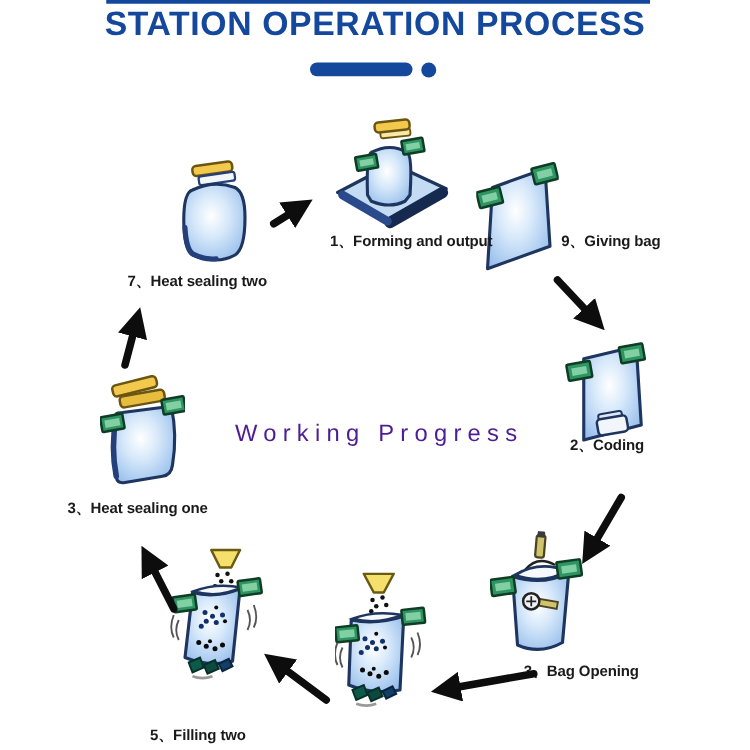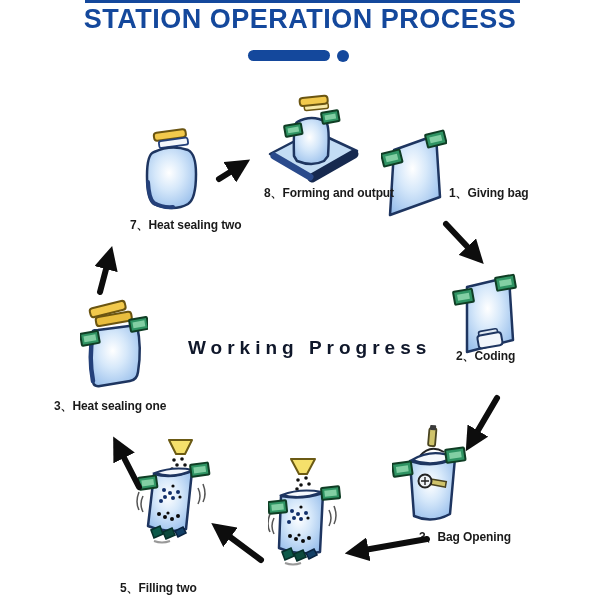--- a/index.html
+++ b/index.html
@@ -5,28 +5,28 @@
   html,body{margin:0;padding:0;background:#fff;}
   #canvas{position:relative;width:528px;height:600px;background:#ffffff;overflow:hidden;
           font-family:"Liberation Sans",sans-serif;}
   .top-bar{position:absolute;left:85px;top:0;width:435px;height:3px;background:#14489c;}
   .title{position:absolute;left:0;top:4px;width:600px;text-align:center;
          color:#14489c;font-size:27px;font-weight:bold;letter-spacing:.5px;white-space:nowrap;}
   .underline-bar{position:absolute;left:248px;top:50px;width:82px;height:11px;
                  background:#14489c;border-radius:6px;}
   .underline-dot{position:absolute;left:337px;top:50px;width:12px;height:12px;
                  background:#14489c;border-radius:50%;}
-  .center-label{position:absolute;left:188px;top:337px;color:#0f172a;
-                font-size:19px;font-weight:700;letter-spacing:5px;white-space:nowrap;text-align:right;}
+  .center-label{position:absolute;left:188px;top:337px;color:#4c1d95;
+                font-size:19px;font-weight:400;letter-spacing:5px;white-space:nowrap;text-align:right;}
   .step-label{position:absolute;color:#1a1a1a;font-size:12px;font-weight:600;
               white-space:nowrap;letter-spacing:-.1px;}
   .g{position:absolute;}
   .lab1{left:449px;top:185px;} .lab2{left:456px;top:348px;} .lab3{left:419px;top:529px;}
   .lab4{left:243px;top:568px;} .lab5{left:120px;top:548px;margin-top:32px;} .lab6{left:54px;top:398px;}
-  .lab7{left:102px;top:217px;margin-left:28px;} .lab8{left:264px;top:185px;}
+  .lab7{left:102px;top:217px;} .lab8{left:264px;top:185px;}
   .g1{left:381px;top:126px;} .g2{left:452px;top:270px;} .g3{left:392px;top:424px;}
   .g4{left:268px;top:458px;} .g5{left:132px;top:438px;} .g6{left:80px;top:298px;}
   .g7{left:138px;top:128px;} .g8{left:264px;top:94px;}
   #arrows{position:absolute;left:0;top:0;pointer-events:none;}
 </style>
 </head>
 <body>
 
 <div id="canvas">
 
@@ -53,21 +53,21 @@
       <g transform="translate(0,28) rotate(-14)">
           <rect width="19" height="13" rx="1" fill="#2f9463" stroke="#0f3d24" stroke-width="2"></rect>
           <rect x="3.5" y="3.5" width="12" height="6" fill="#82cfa3"></rect>
         </g>
       <g transform="translate(44,9) rotate(-14)">
           <rect width="19" height="13" rx="1" fill="#2f9463" stroke="#0f3d24" stroke-width="2"></rect>
           <rect x="3.5" y="3.5" width="12" height="6" fill="#82cfa3"></rect>
         </g>
     </svg>
   </div>
-  <div class="step-label lab1">1、Giving bag</div>
+  <div class="step-label lab1">9、Giving bag</div>
 
   <div class="g g2">
     <svg width="68" height="88" viewBox="0 0 68 88">
       <path d="M15,17 L57,7 L61,70 L15,82 Z" fill="url(#bagGrad)" stroke="#1e3560" stroke-width="2.5" stroke-linejoin="round"></path>
       <g transform="translate(1,22) rotate(-10)">
           <rect width="19" height="13" rx="1" fill="#2f9463" stroke="#0f3d24" stroke-width="2"></rect>
           <rect x="3.5" y="3.5" width="12" height="6" fill="#82cfa3"></rect>
         </g>
       <g transform="translate(43,8) rotate(-10)">
           <rect width="19" height="13" rx="1" fill="#2f9463" stroke="#0f3d24" stroke-width="2"></rect>
@@ -254,21 +254,21 @@
       <g transform="translate(20,32) rotate(-10)">
           <rect width="17" height="11" rx="1" fill="#2f9463" stroke="#0f3d24" stroke-width="2"></rect>
           <rect x="3" y="3" width="11" height="5" fill="#82cfa3"></rect>
         </g>
       <g transform="translate(57,19) rotate(-10)">
           <rect width="17" height="11" rx="1" fill="#2f9463" stroke="#0f3d24" stroke-width="2"></rect>
           <rect x="3" y="3" width="11" height="5" fill="#82cfa3"></rect>
         </g>
     </svg>
   </div>
-  <div class="step-label lab8">8、Forming and output</div>
+  <div class="step-label lab8">1、Forming and output</div>
 
   <svg id="arrows" width="600" height="600" viewBox="0 0 600 600">
     <defs>
       <marker id="ah" markerWidth="4" markerHeight="4" refX="2.6" refY="2" orient="auto">
         <path d="M0,0 L4,2 L0,4 Z" fill="#0d0d0d"></path>
       </marker>
     </defs>
     <g stroke="#0d0d0d" stroke-width="6" stroke-linecap="round" fill="none">
       <path d="M446,224 L478,258" marker-end="url(#ah)"></path>
       <path d="M497,398 L470,444" marker-end="url(#ah)"></path>

